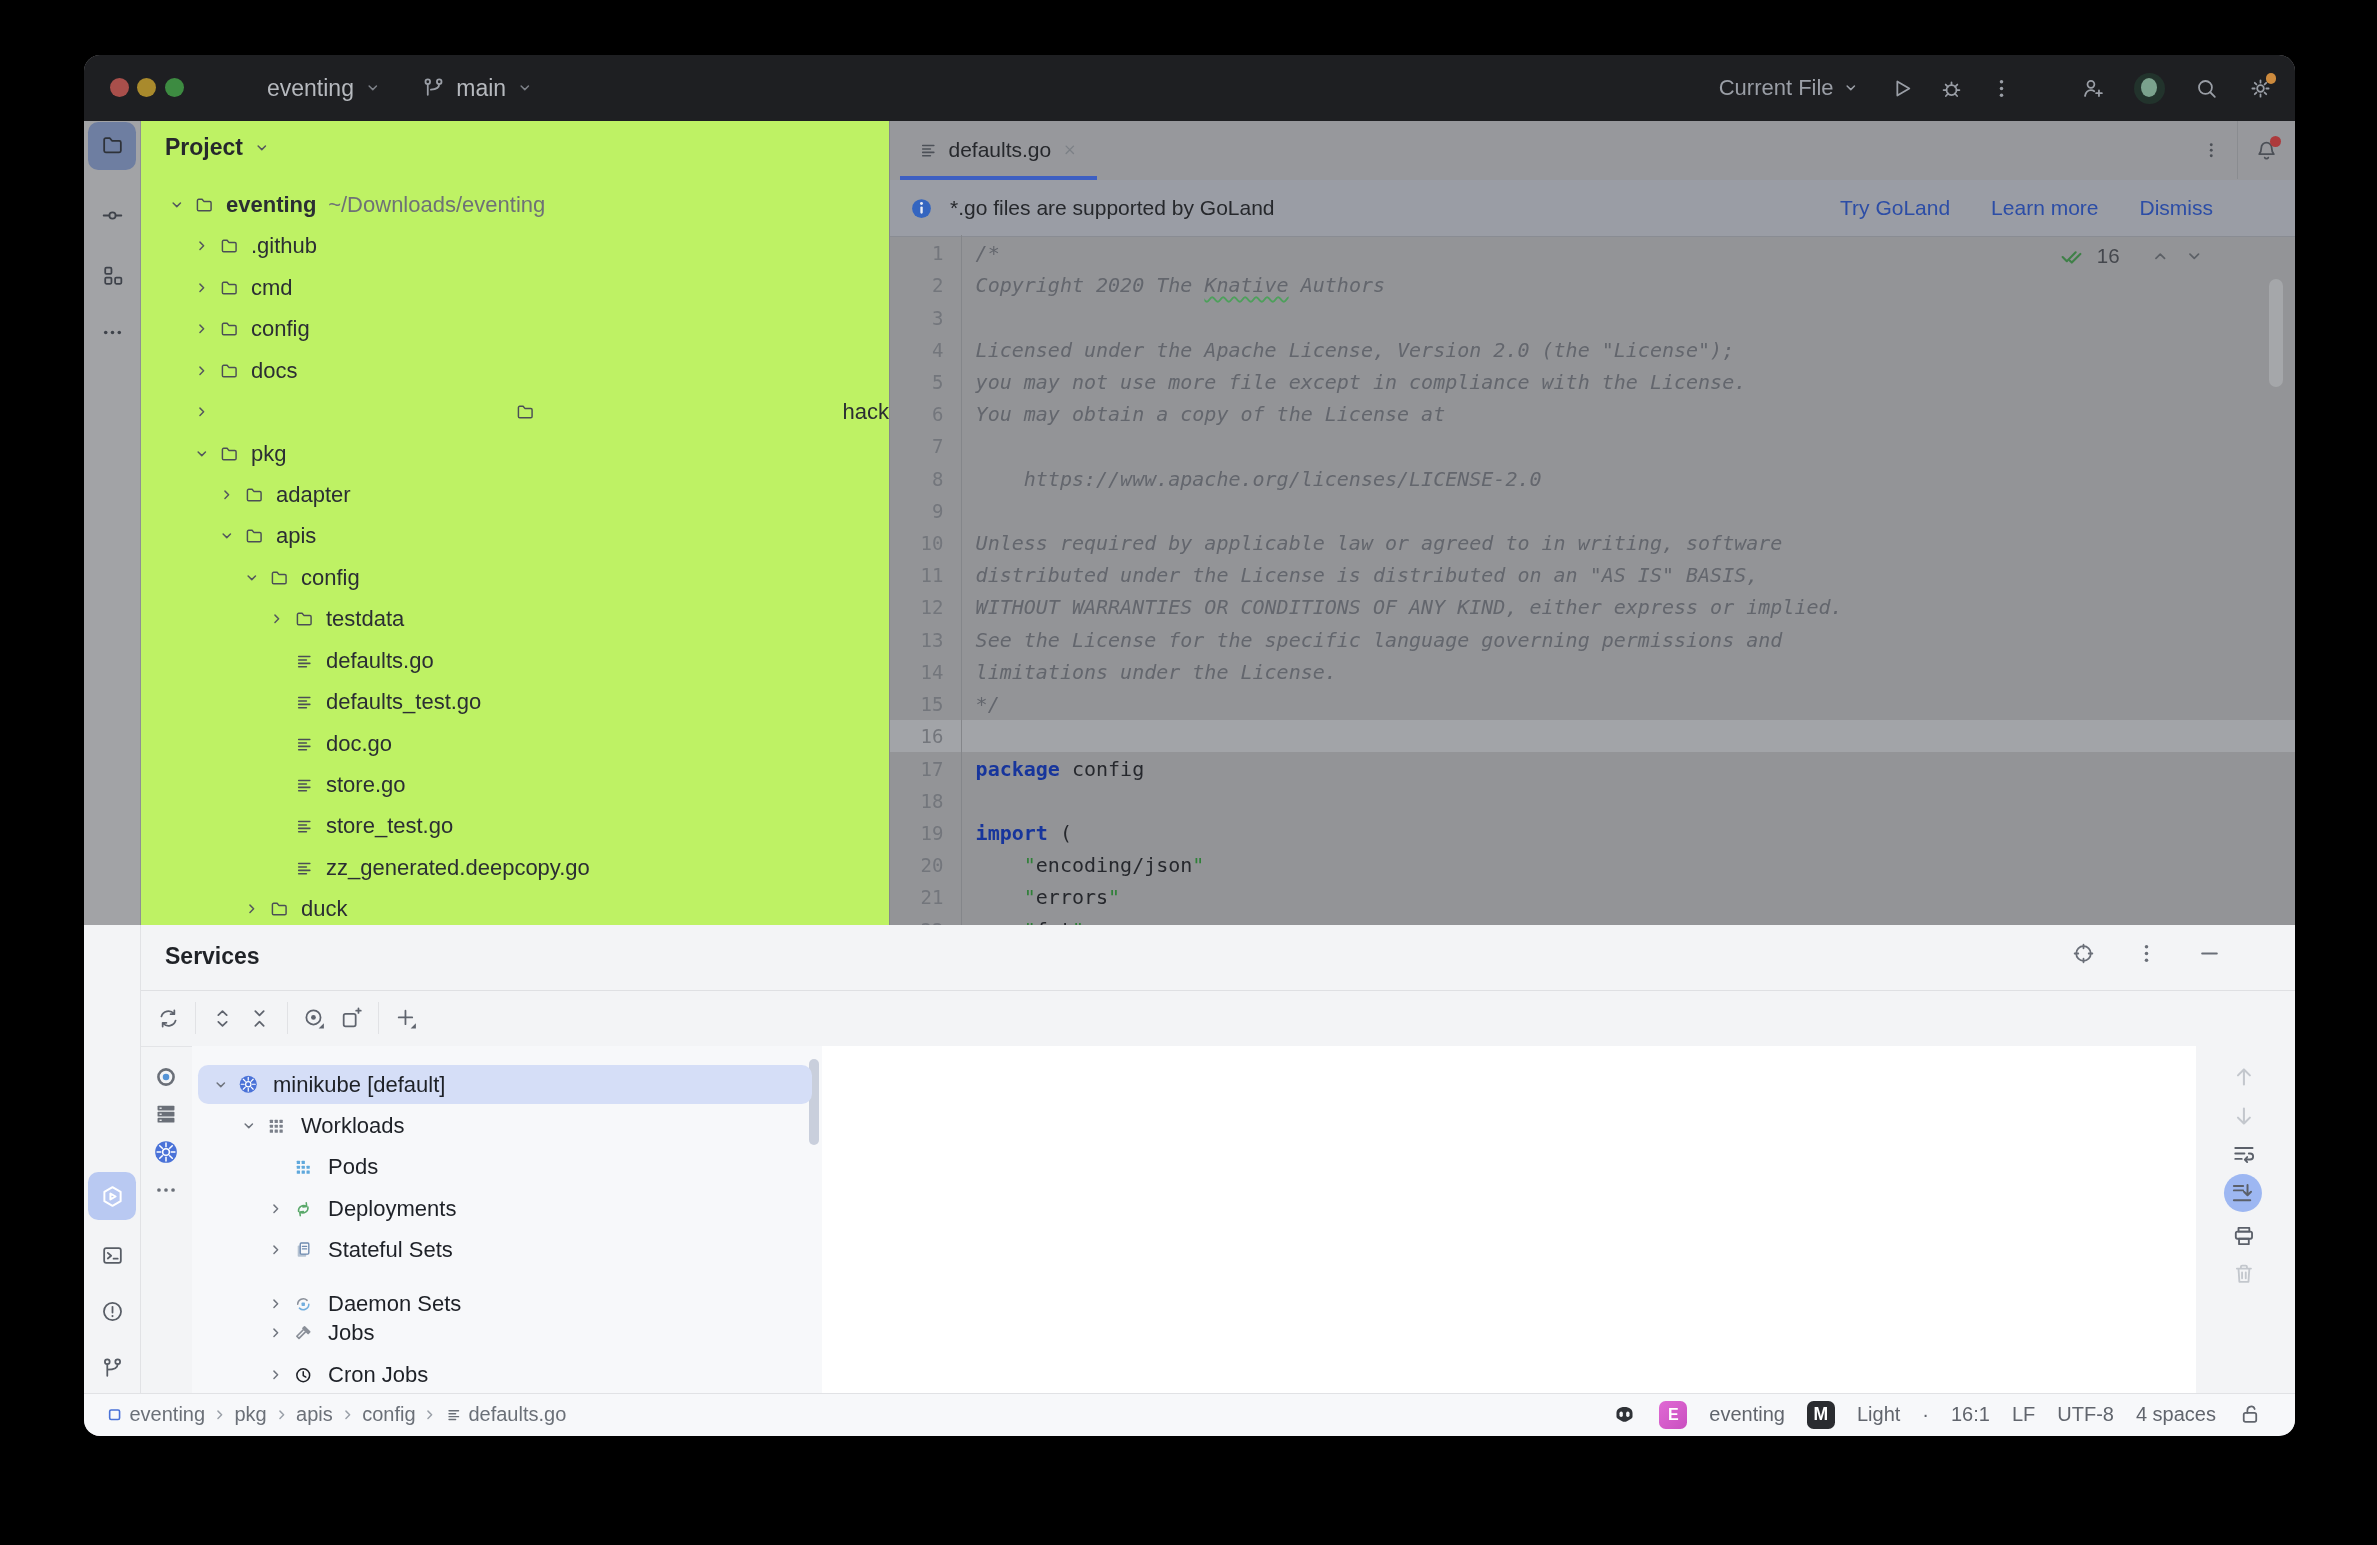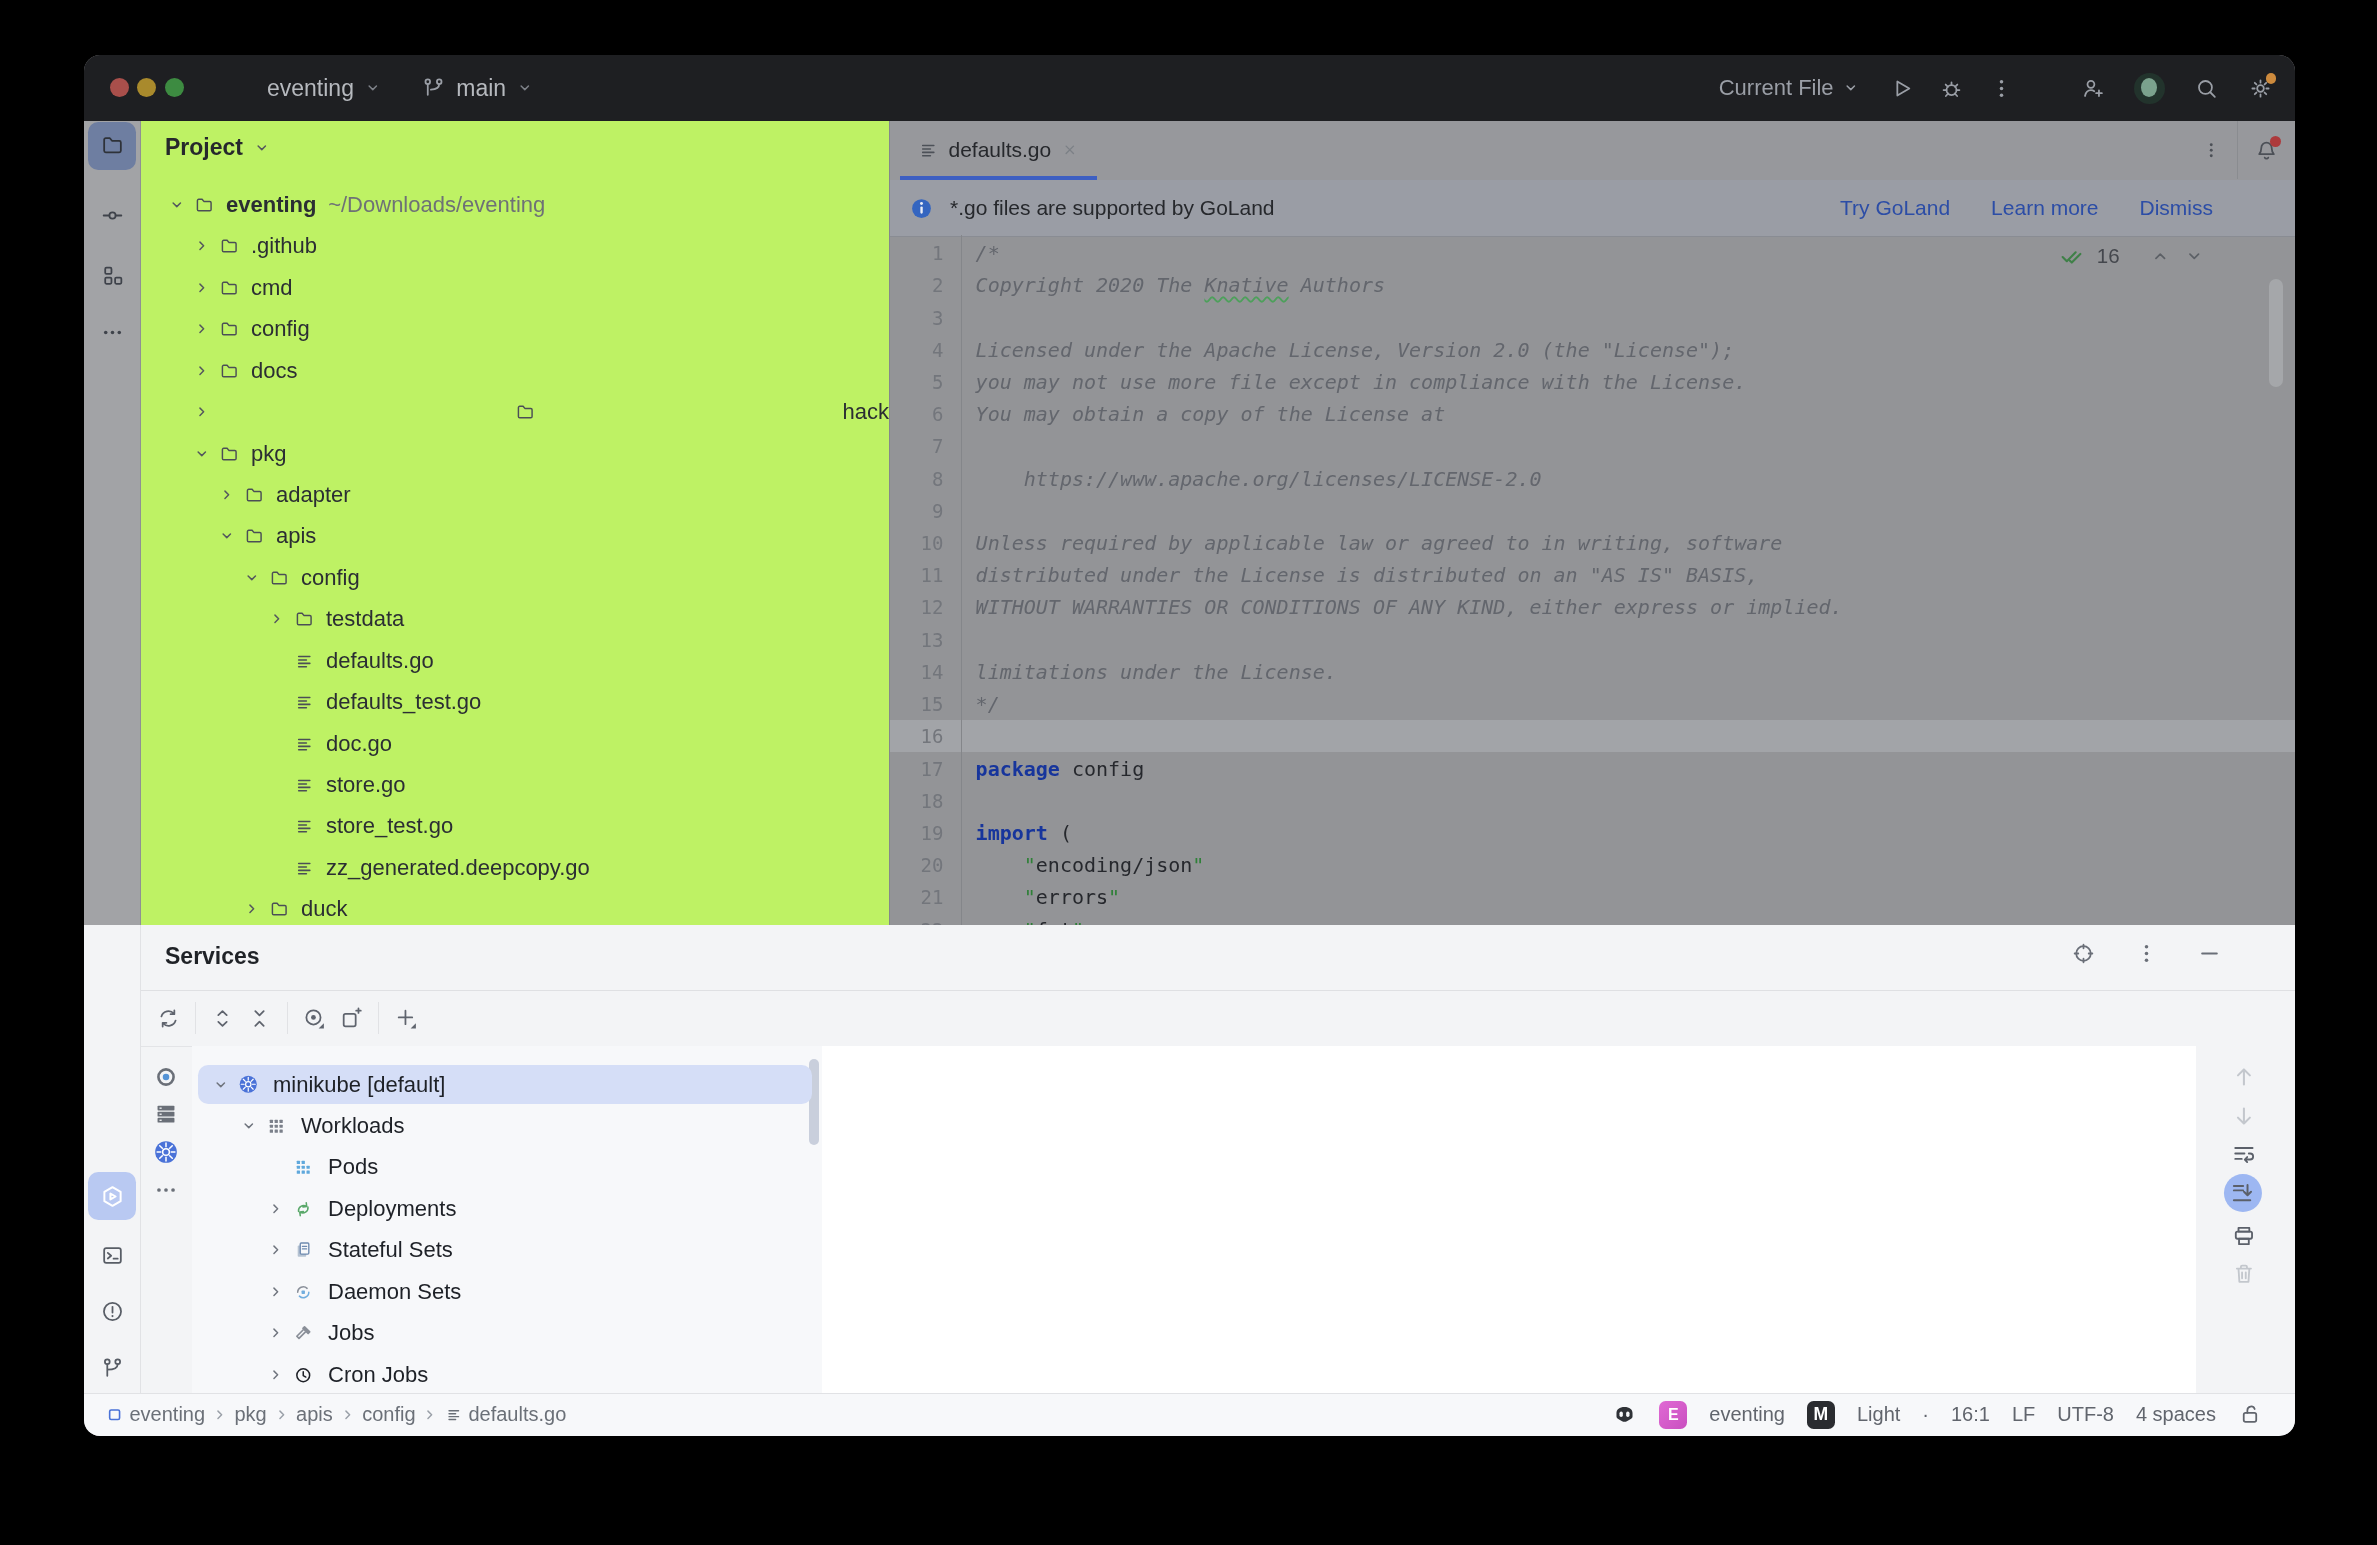--- a/index.html
+++ b/index.html
@@ -582,20 +582,21 @@
           <div class="cline" style="top: 453px;">
             <span class="gut">15</span>
             <span class="ctext"><span class="cm">*/</span></span>
           </div>
           <div class="cline" style="top: 421px;">
             <span class="gut">14</span>
             <span class="ctext"><span class="cm">limitations under the License.</span></span>
           </div>
           <div class="cline" style="top: 389px;">
             <span class="gut">13</span>
+            <span class="ctext"><span class="cm">See the License for the specific language governing permissions and</span></span>
           </div>
           <div class="cline" style="top: 356px;">
             <span class="gut">12</span>
             <span class="ctext"><span class="cm">WITHOUT WARRANTIES OR CONDITIONS OF ANY KIND, either express or implied.</span></span>
           </div>
           <div class="cline" style="top: 324px;">
             <span class="gut">11</span>
             <span class="ctext"><span class="cm">distributed under the License is distributed on an "AS IS" BASIS,</span></span>
           </div>
           <div class="cline" style="top: 292px;">
@@ -897,21 +898,21 @@
                 <span class="ic ic28">
                   <svg viewBox="0 0 24 24">
                     <rect x="5.5" y="6.5" width="10" height="13" rx="1.2" fill="#b6c3d2"></rect>
                     <rect x="8.5" y="3.5" width="10" height="13" rx="1.2" fill="#f7f8fa" stroke="#6f8bb0" stroke-width="1.6"></rect>
                     <path d="M11 7.5h5 M11 10.5h5" stroke="#6f8bb0" stroke-width="1.4" stroke-linecap="round"></path>
                   </svg>
                 </span>
               </span>
               <span>Stateful Sets</span>
             </div>
-            <div class="srow" style="top: 225px; padding-left: 75px; text-align: center;">
+            <div class="srow" style="top: 237px; padding-left: 75px; text-align: center;">
               <span class="chev">
                 <span class="ic ic24">
                   <svg viewBox="0 0 24 24" fill="none" stroke="currentColor" stroke-width="2" stroke-linecap="round" stroke-linejoin="round">
                     <path d="M9.5 7l5 5-5 5"></path>
                   </svg>
                 </span>
               </span>
               <span class="nico">
                 <span class="ic ic28">
                   <svg viewBox="0 0 24 24" fill="none" stroke-linecap="round">

